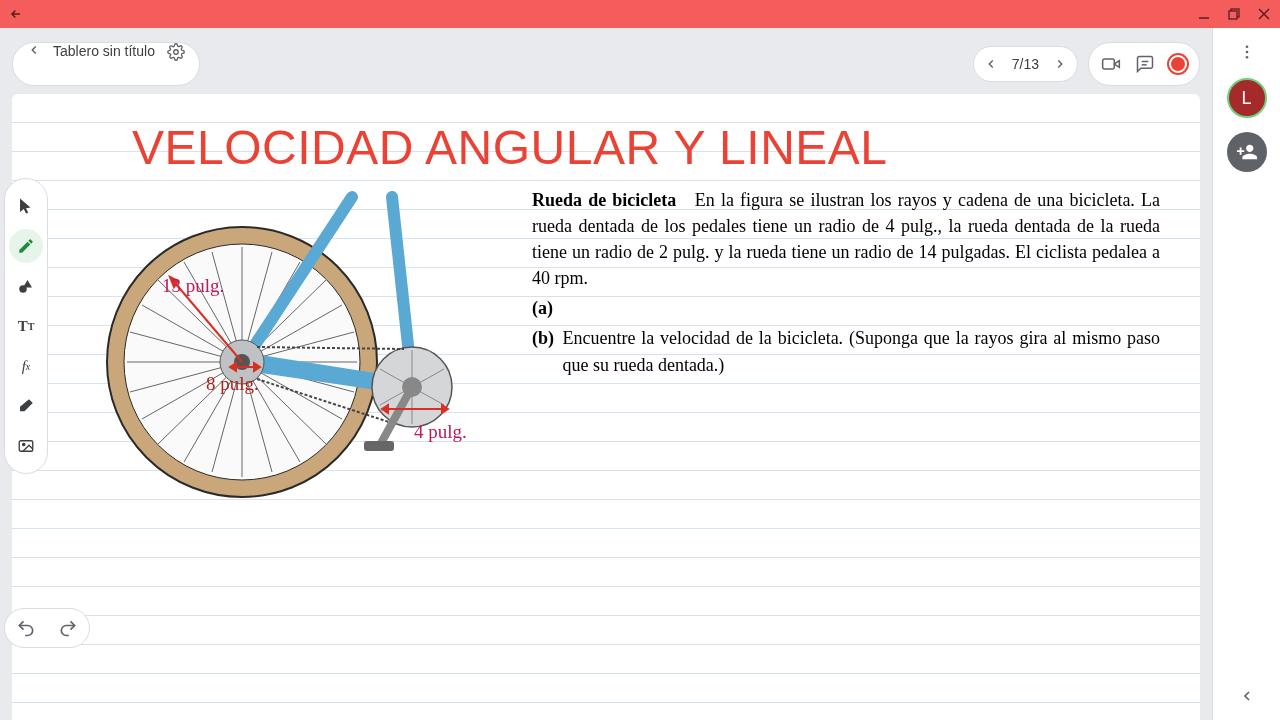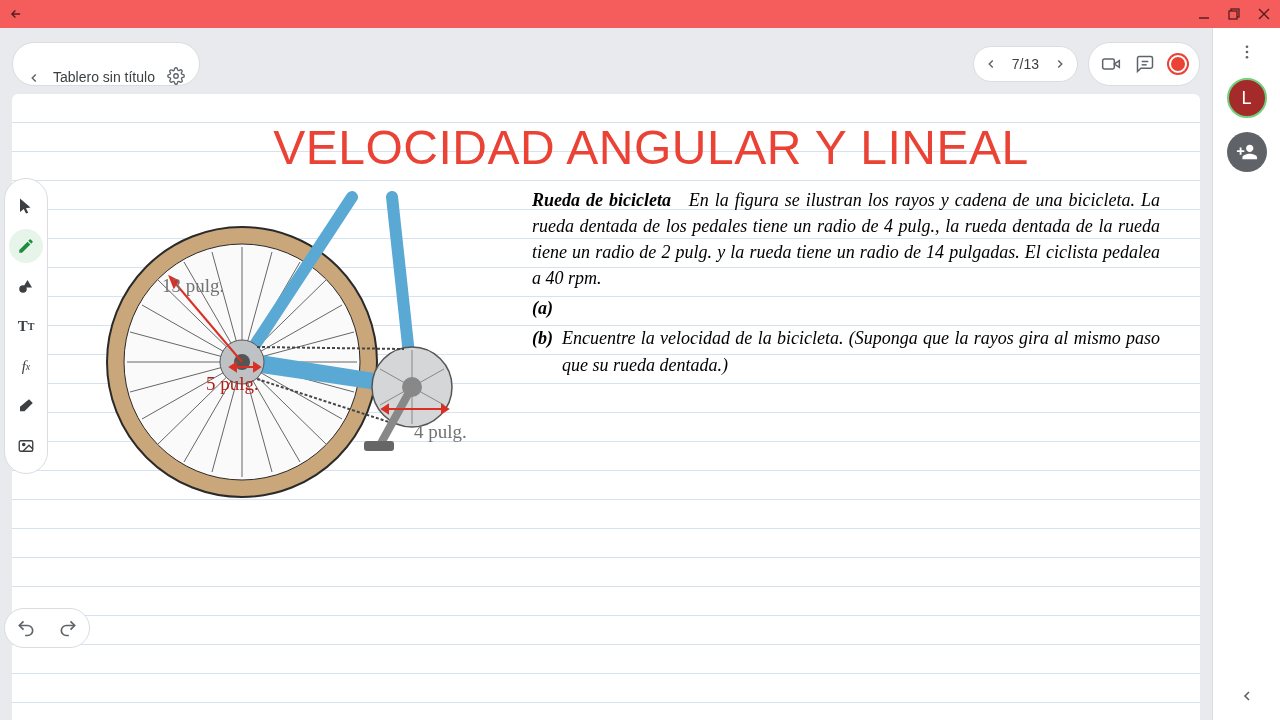--- a/index.html
+++ b/index.html
@@ -4,49 +4,49 @@
 <style>
 * { box-sizing: border-box; margin: 0; padding: 0; }
 body { font-family: Arial, sans-serif; background: #fff; width: 1280px; height: 720px; overflow: hidden; display: flex; flex-direction: column; }
 .titlebar { height: 28px; background: #f55c5c; display: flex; align-items: center; justify-content: space-between; padding: 0 8px; }
 .titlebar-left { display: flex; align-items: center; }
 .titlebar-right { display: flex; align-items: center; gap: 14px; }
 .tb-icon { width: 16px; height: 16px; display: flex; align-items: center; justify-content: center; color: #5a1e1e; }
 .app-body { flex: 1; display: flex; background: #e8eaed; }
 .main-pane { flex: 1; display: flex; flex-direction: column; position: relative; padding: 14px 12px 0 12px; }
 .top-controls { display: flex; justify-content: space-between; align-items: center; margin-bottom: 8px; }
-.board-chip { background: #fff; border: 1px solid #dadce0; border-radius: 24px; height: 44px; display: flex; align-items: flex-end; padding: 0 14px; gap: 12px; }
+.board-chip { background: #fff; border: 1px solid #dadce0; border-radius: 24px; height: 44px; display: flex; align-items: flex-start; padding: 0 14px; gap: 12px; }
 .board-chip .chev { color: #5f6368; }
 .board-title { font-size: 14px; color: #3c4043; }
 .right-group { display: flex; gap: 10px; align-items: center; }
 .pager { background: #fff; border: 1px solid #dadce0; border-radius: 24px; height: 36px; display: flex; align-items: center; padding: 0 10px; gap: 14px; }
 .pager .pg { font-size: 14px; color: #3c4043; font-weight: 500; }
 .icon-pill { background: #fff; border: 1px solid #dadce0; border-radius: 24px; height: 44px; display: flex; align-items: center; padding: 0 12px; gap: 14px; }
 .rec-dot { width: 18px; height: 18px; border-radius: 50%; background: #ea4335; border: 2px solid #fff; box-shadow: 0 0 0 2px #ea4335; }
 .canvas-wrap { flex: 1; background: #fff; border-radius: 6px 6px 0 0; position: relative; overflow: hidden; }
 .ruled { position: absolute; inset: 0; background-image: linear-gradient(to bottom, transparent 0, transparent 28px, #d6e2f0 28px, #d6e2f0 29px); background-size: 100% 29px; }
 .content { position: relative; padding: 20px 30px 0 80px; }
-.big-title { color: #ea4335; font-size: 48px; font-weight: 400; text-align: center; margin: 6px 0 12px 40px; letter-spacing: 0.5px; }
+.big-title { color: #ea4335; font-size: 48px; font-weight: 400; text-align: left; margin: 6px 0 12px 40px; letter-spacing: 0.5px; }
 .problem-row { display: flex; gap: 20px; align-items: flex-start; }
 .figure { width: 420px; height: 330px; position: relative; flex-shrink: 0; }
-.problem-text { flex: 1; font-family: Georgia, 'Times New Roman', serif; font-size: 18px; line-height: 1.45; color: #000; text-align: justify; padding-right: 10px; font-style: italic; }
+.problem-text { flex: 1; font-family: Georgia, 'Times New Roman', serif; font-size: 18px; line-height: 1.45; color: #000; text-align: justify; padding-right: 10px; }
 .problem-text b { font-weight: 700; }
 .q-item { display: flex; gap: 8px; margin-top: 4px; }
 .q-label { font-weight: 700; width: 28px; }
 .toolrail { position: absolute; left: 4px; top: 150px; width: 44px; background: #fff; border-radius: 28px; border: 1px solid #dadce0; display: flex; flex-direction: column; align-items: center; padding: 10px 0; gap: 6px; z-index: 5; }
 .tool-btn { width: 34px; height: 34px; border-radius: 50%; display: flex; align-items: center; justify-content: center; color: #3c4043; cursor: pointer; }
 .tool-btn.active { background: #e6f4ea; color: #1e8e3e; }
 .undo-redo { position: absolute; left: 4px; top: 580px; width: 86px; height: 40px; background: #fff; border-radius: 22px; border: 1px solid #dadce0; display: flex; align-items: center; justify-content: space-around; z-index: 5; }
 .sidebar { width: 68px; background: #fff; border-left: 1px solid #dadce0; display: flex; flex-direction: column; align-items: center; padding-top: 12px; gap: 14px; position: relative; }
 .kebab { width: 24px; height: 24px; display: flex; align-items: center; justify-content: center; color: #5f6368; }
 .avatar { width: 40px; height: 40px; border-radius: 50%; display: flex; align-items: center; justify-content: center; color: #fff; font-size: 18px; font-weight: 400; }
 .av-l { background: #a52a2a; border: 2px solid #6ed17c; }
 .av-add { background: #5f6368; }
 .side-chevron { position: absolute; bottom: 16px; color: #5f6368; }
-.diagram-label { position: absolute; font-family: 'Times New Roman', serif; font-size: 19px; color: #737373; }
+.diagram-label { position: absolute; font-family: 'Times New Roman', serif; font-size: 19px; color: #be185d; }
 svg { display: block; }
 </style>
 </head>
 <body>
 
 <div class="titlebar">
   <div class="titlebar-left">
     <div class="tb-icon">
       <svg width="14" height="14" viewBox="0 0 24 24" fill="none" stroke="currentColor" stroke-width="2.5">
           <path d="M19 12H5M11 18l-6-6 6-6"></path>
@@ -196,21 +196,21 @@
                 <polygon points="78,90 86,94 82,100" fill="#d93025"></polygon>
                 <line x1="138" y1="180" x2="168" y2="180"></line>
                 <polygon points="138,180 144,176 144,184" fill="#d93025"></polygon>
                 <polygon points="168,180 162,176 162,184" fill="#d93025"></polygon>
                 <line x1="290" y1="222" x2="356" y2="222"></line>
                 <polygon points="290,222 296,218 296,226" fill="#d93025"></polygon>
                 <polygon points="356,222 350,218 350,226" fill="#d93025"></polygon>
               </g>
             </svg>
             <div class="diagram-label" style="left:70px;top:88px">13 pulg.</div>
-            <div class="diagram-label" style="left:114px;top:186px;color:#b02018">5 pulg.</div>
+            <div class="diagram-label" style="left:114px;top:186px;color:#b02018">8 pulg.</div>
             <div class="diagram-label" style="left:322px;top:234px">4 pulg.</div>
           </div>
           <div class="problem-text">
             <p><b>Rueda de bicicleta</b>&nbsp;&nbsp;&nbsp;<span>En la figura se ilustran los rayos y cadena de una bicicleta. La rueda dentada de los pedales tiene un radio de 4 pulg., la rueda dentada de la rueda tiene un radio de 2 pulg. y la rueda tiene un radio de 14 pulgadas. El ciclista pedalea a 40 rpm.</span></p>
             <div class="q-item">
               <div class="q-label">(a)</div>
             </div>
             <div class="q-item">
               <div class="q-label">(b)</div>
               <div>Encuentre la velocidad de la bicicleta. (Suponga que la rayos gira al mismo paso que su rueda dentada.)</div>

